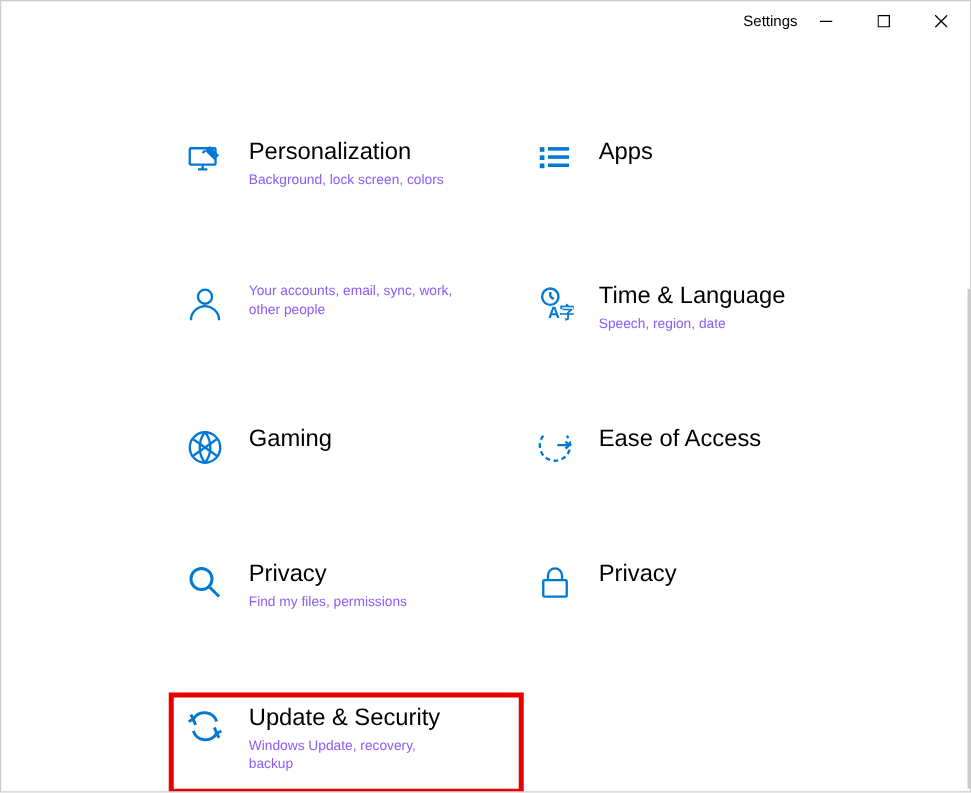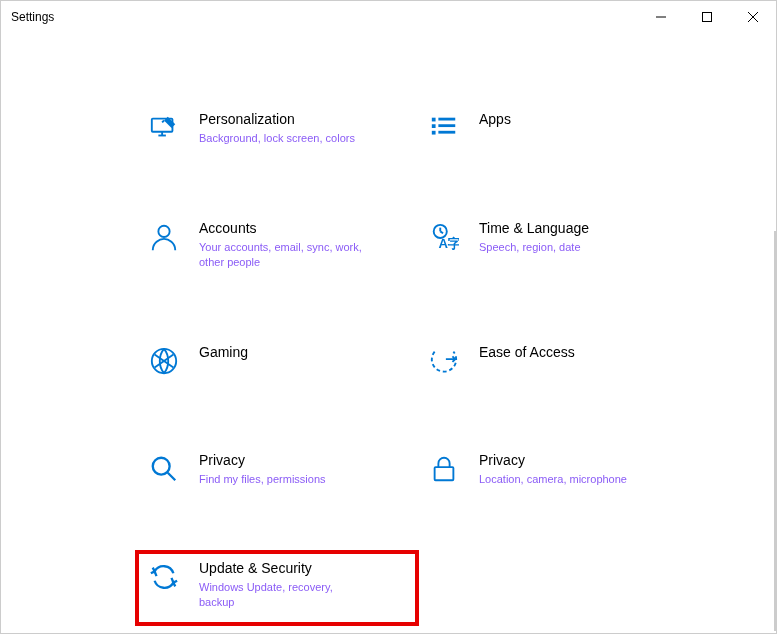--- a/index.html
+++ b/index.html
@@ -14,21 +14,21 @@
     border: 1px solid #ccc;
     position: relative;
   }
   .titlebar {
     display: flex;
     align-items: center;
     height: 32px;
     padding-left: 10px;
     font-size: 12px;
   }
-  .titlebar-title { flex: 1; }
+  .titlebar-title { flex: 1; text-align: right; }
   .win-controls {
     display: flex;
     height: 100%;
   }
   .win-btn {
     width: 46px;
     display: flex;
     align-items: center;
     justify-content: center;
     font-family: "Segoe MDL2 Assets", sans-serif;
@@ -63,21 +63,21 @@
     display: flex;
     align-items: center;
     justify-content: center;
   }
   .tile-icon svg { width: 30px; height: 30px; }
   .tile-text {
     flex: 1;
     min-width: 0;
   }
   .tile-title {
-    font-size: 14px;
+    font-size: 19px;
     color: #000;
     margin-bottom: 4px;
   }
   .tile-desc {
     font-size: 11px;
     color: #8b5cf6;
     line-height: 1.35;
     max-width: 170px;
   }
   .scrollbar-hint {
@@ -150,21 +150,20 @@
     </div>
 
     <div class="tile">
       <div class="tile-icon">
         <svg viewBox="0 0 32 32" fill="none" stroke="currentColor" stroke-width="2">
           <circle cx="16" cy="10" r="6"></circle>
           <path d="M4 30 C4 22 11 18 16 18 C21 18 28 22 28 30"></path>
         </svg>
       </div>
       <div class="tile-text">
-        <div class="tile-title">Accounts</div>
         <div class="tile-desc">Your accounts, email, sync, work, other people</div>
       </div>
     </div>
 
     <div class="tile">
       <div class="tile-icon">
         <svg viewBox="0 0 32 32" fill="none" stroke="currentColor" stroke-width="2">
           <circle cx="12" cy="10" r="7"></circle>
           <line x1="12" y1="6" x2="12" y2="10"></line>
             <line x1="12" y1="10" x2="15" y2="12"></line>
@@ -219,21 +218,20 @@
 
     <div class="tile">
       <div class="tile-icon">
         <svg viewBox="0 0 32 32" fill="none" stroke="currentColor" stroke-width="2">
           <rect x="6" y="14" width="20" height="14" rx="1"></rect>
           <path d="M10 14 V10 a6 6 0 0 1 12 0 V14"></path>
         </svg>
       </div>
       <div class="tile-text">
         <div class="tile-title">Privacy</div>
-        <div class="tile-desc">Location, camera, microphone</div>
       </div>
     </div>
 
     <div class="tile highlighted">
       <div class="tile-icon">
         <svg viewBox="0 0 32 32" fill="none" stroke="currentColor" stroke-width="2.5">
           <path d="M26 12 A11 11 0 0 0 6 10 L4 6"></path>
           <polyline points="2,12 6,10 8,15" fill="none"></polyline>
           <path d="M6 20 A11 11 0 0 0 26 22 L28 26"></path>
           <polyline points="30,20 26,22 24,17" fill="none"></polyline>

